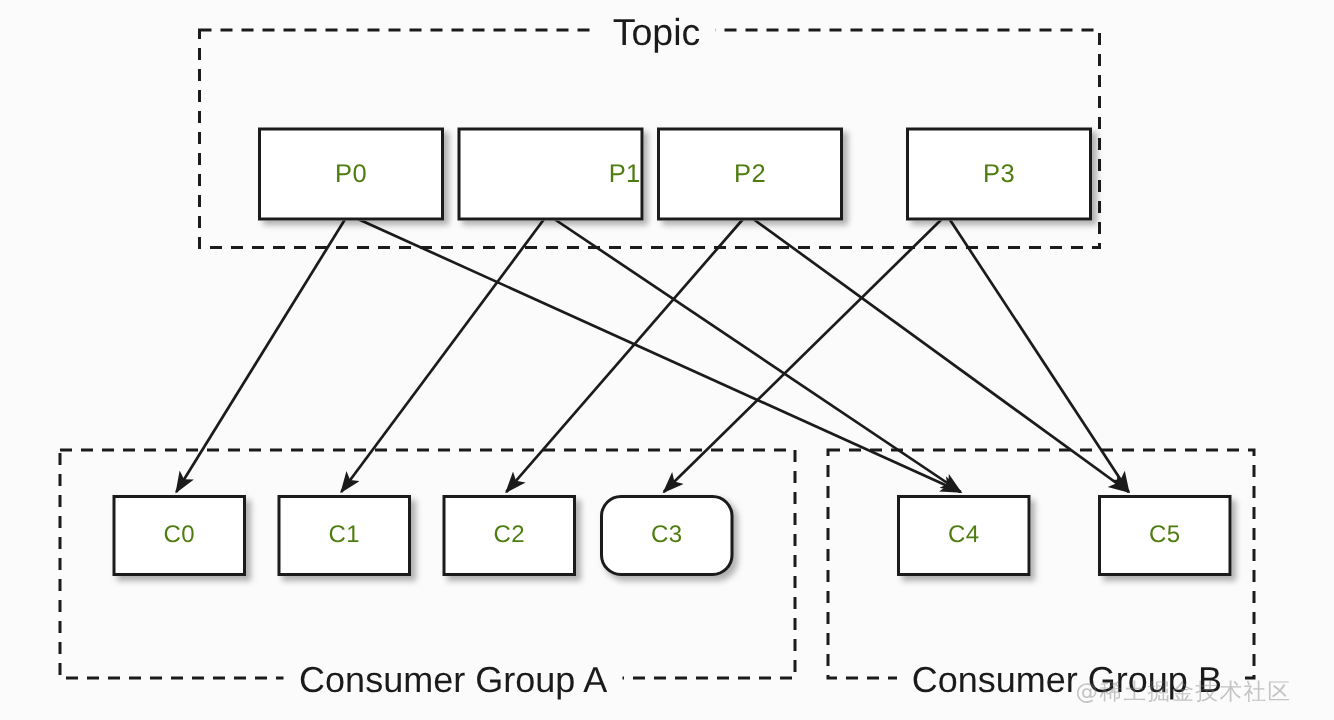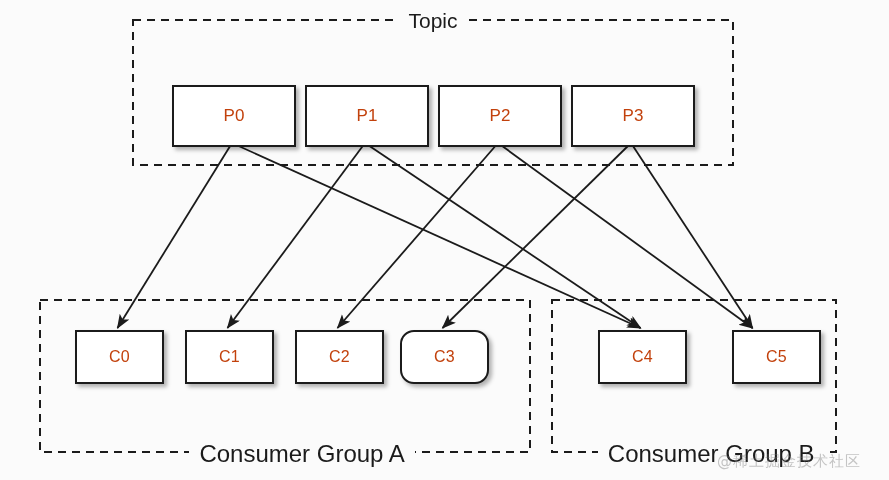--- a/index.html
+++ b/index.html
@@ -13,37 +13,37 @@
   svg.layer{position:absolute;left:0;top:0;width:889px;height:480px;}
   #edges{z-index:1;}
   #frames{z-index:0;}
 
   .node{
     position:absolute;z-index:3;
     background:#ffffff;
     border:2px solid #1b1b1b;
     box-shadow:3px 3px 4px rgba(0,0,0,0.30);
     display:flex;align-items:center;justify-content:center;
-    color:#c2410c;
+    color:#4d7c0f;
     font-size:17px;
     letter-spacing:.2px;
   }
   .node.partition{width:120px;height:58px;font-size:17px;}
   .node.consumer{width:85px;height:50px;font-size:16px;}
 
   .frame-label{
     position:absolute;z-index:4;
     background:#fbfbfb;
     color:#1b1b1b;
     font-size:20px;
     padding:0 10px;
     white-space:nowrap;
     line-height:1;
   }
-  .frame-label.topic{font-size:21px;}
+  .frame-label.topic{font-size:25px;}
   .frame-label.group{font-size:24px;}
 
   #watermark{
     position:absolute;z-index:6;
     left:717px;top:452px;
     font-size:15px;
     color:rgba(120,120,120,0.42);
     white-space:nowrap;
     letter-spacing:1px;
     font-family:"DejaVu Sans",sans-serif;
@@ -74,27 +74,27 @@
         <line x1="498" y1="143" x2="752.5" y2="328" stroke="#1b1b1b" stroke-width="1.8" marker-end="url(#arrowhead)"></line>
         <line x1="631" y1="143" x2="442.5" y2="328" stroke="#1b1b1b" stroke-width="1.8" marker-end="url(#arrowhead)"></line>
         <line x1="631" y1="143" x2="752.5" y2="328" stroke="#1b1b1b" stroke-width="1.8" marker-end="url(#arrowhead)"></line>
       </g>
   </svg>
 
   <div id="nodes">
       <div class="node partition" style="left: 172px; top: 85px;">
         <span>P0</span>
       </div>
-      <div class="node partition" style="left: 305px; top: 85px;">
+      <div class="node partition" style="left: 305px; top: 85px; justify-content: flex-end;">
         <span>P1</span>
       </div>
       <div class="node partition" style="left: 438px; top: 85px;">
         <span>P2</span>
       </div>
-      <div class="node partition" style="left: 571px; top: 85px; text-align: right;">
+      <div class="node partition" style="left: 604px; top: 85px; text-align: right;">
         <span>P3</span>
       </div>
       <div class="node consumer" style="left: 75px; top: 330px;">
         <span>C0</span>
       </div>
       <div class="node consumer" style="left: 185px; top: 330px;">
         <span>C1</span>
       </div>
       <div class="node consumer" style="left: 295px; top: 330px;">
         <span>C2</span>

